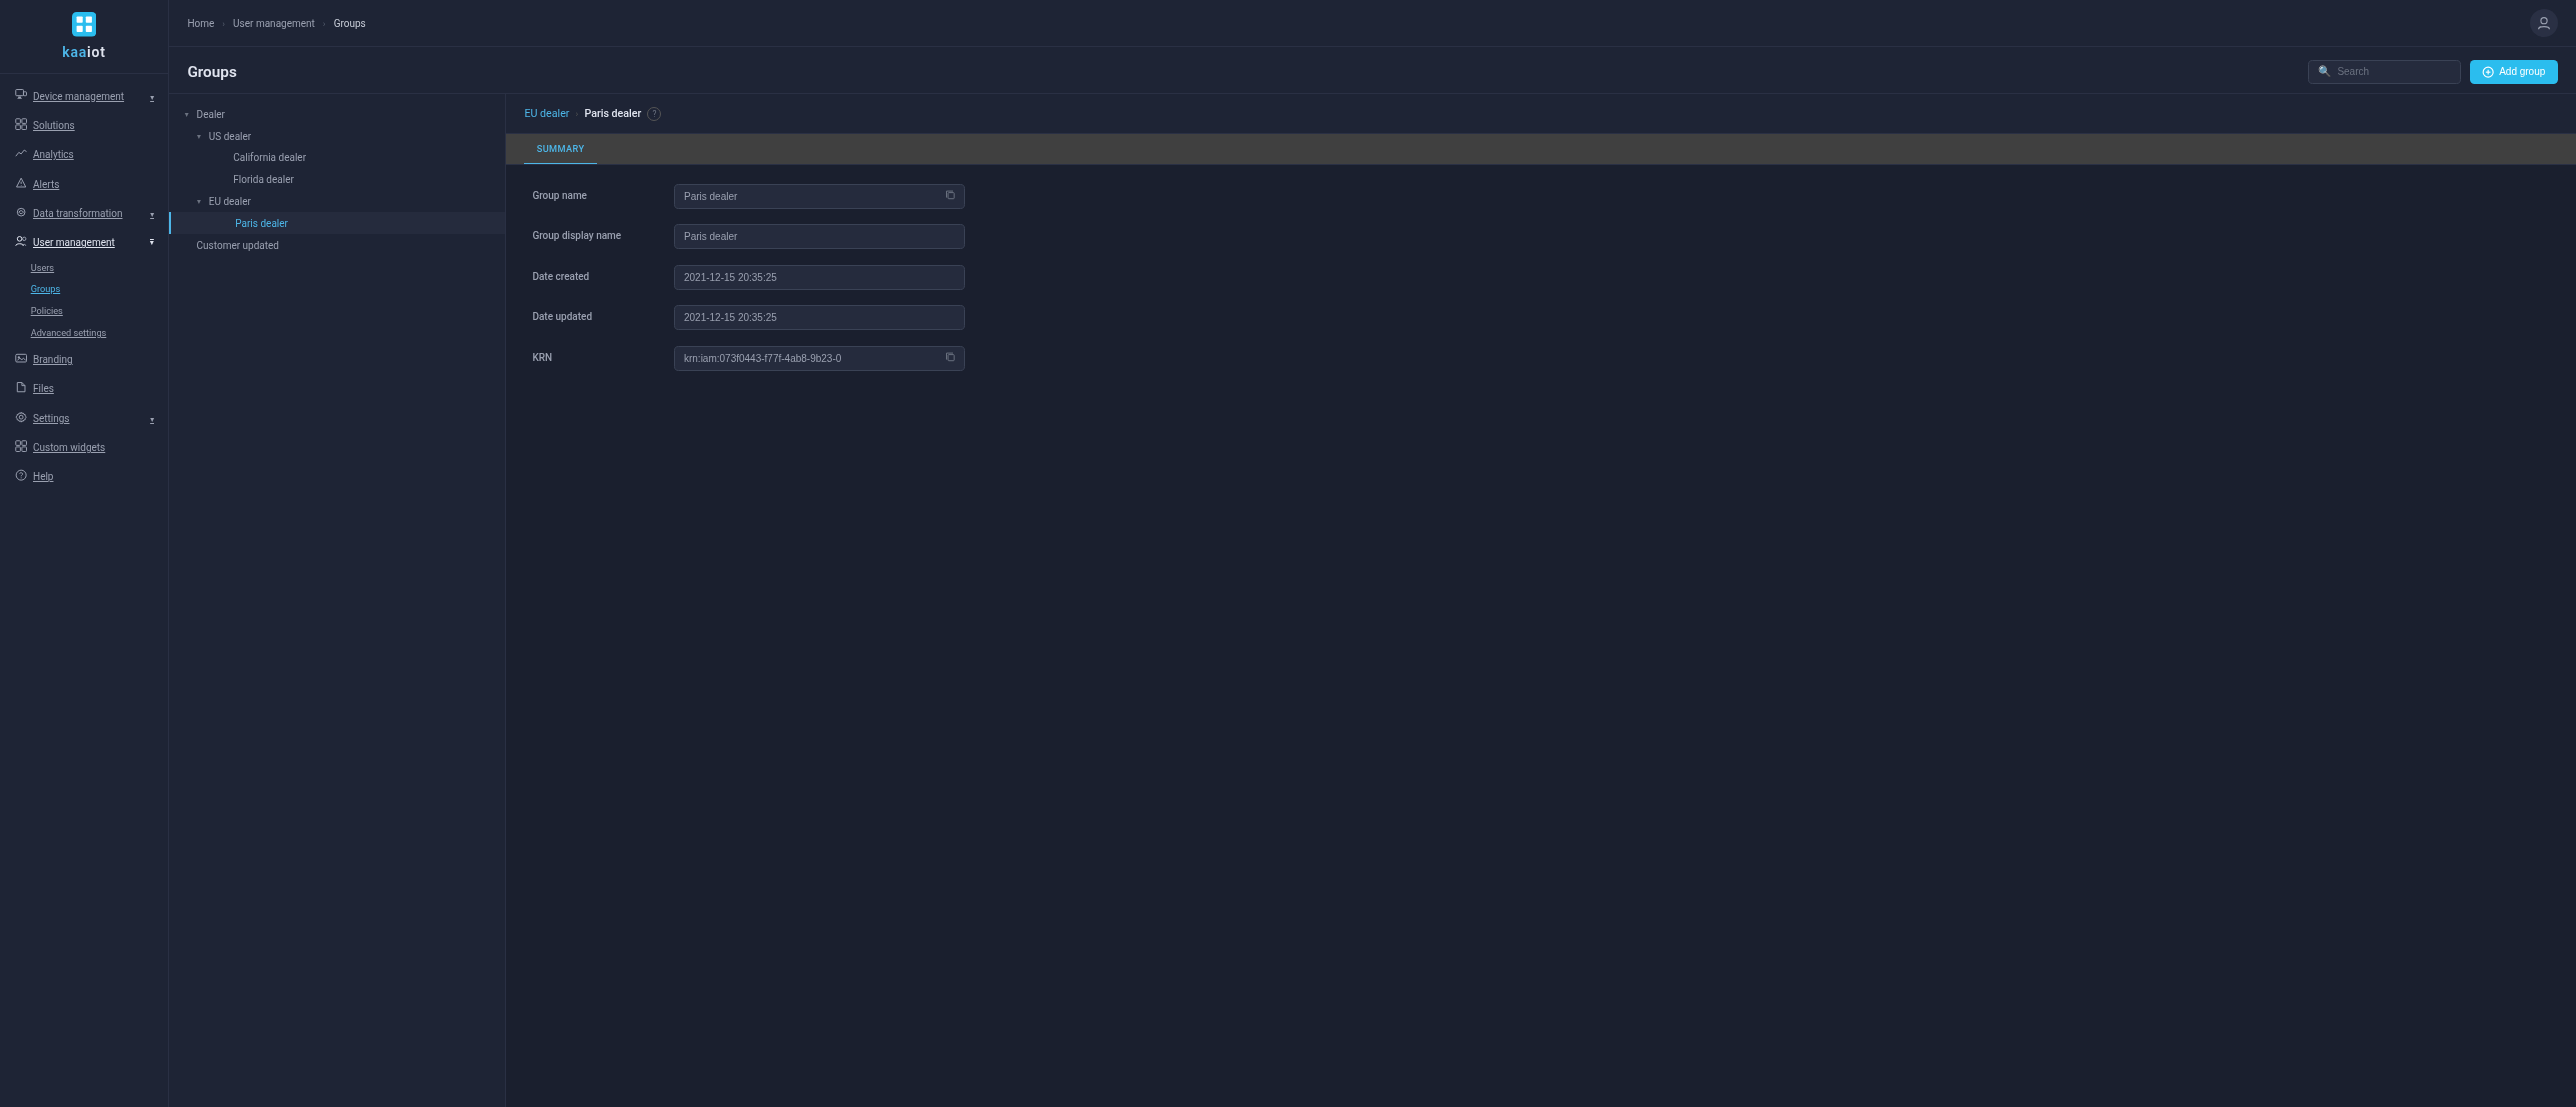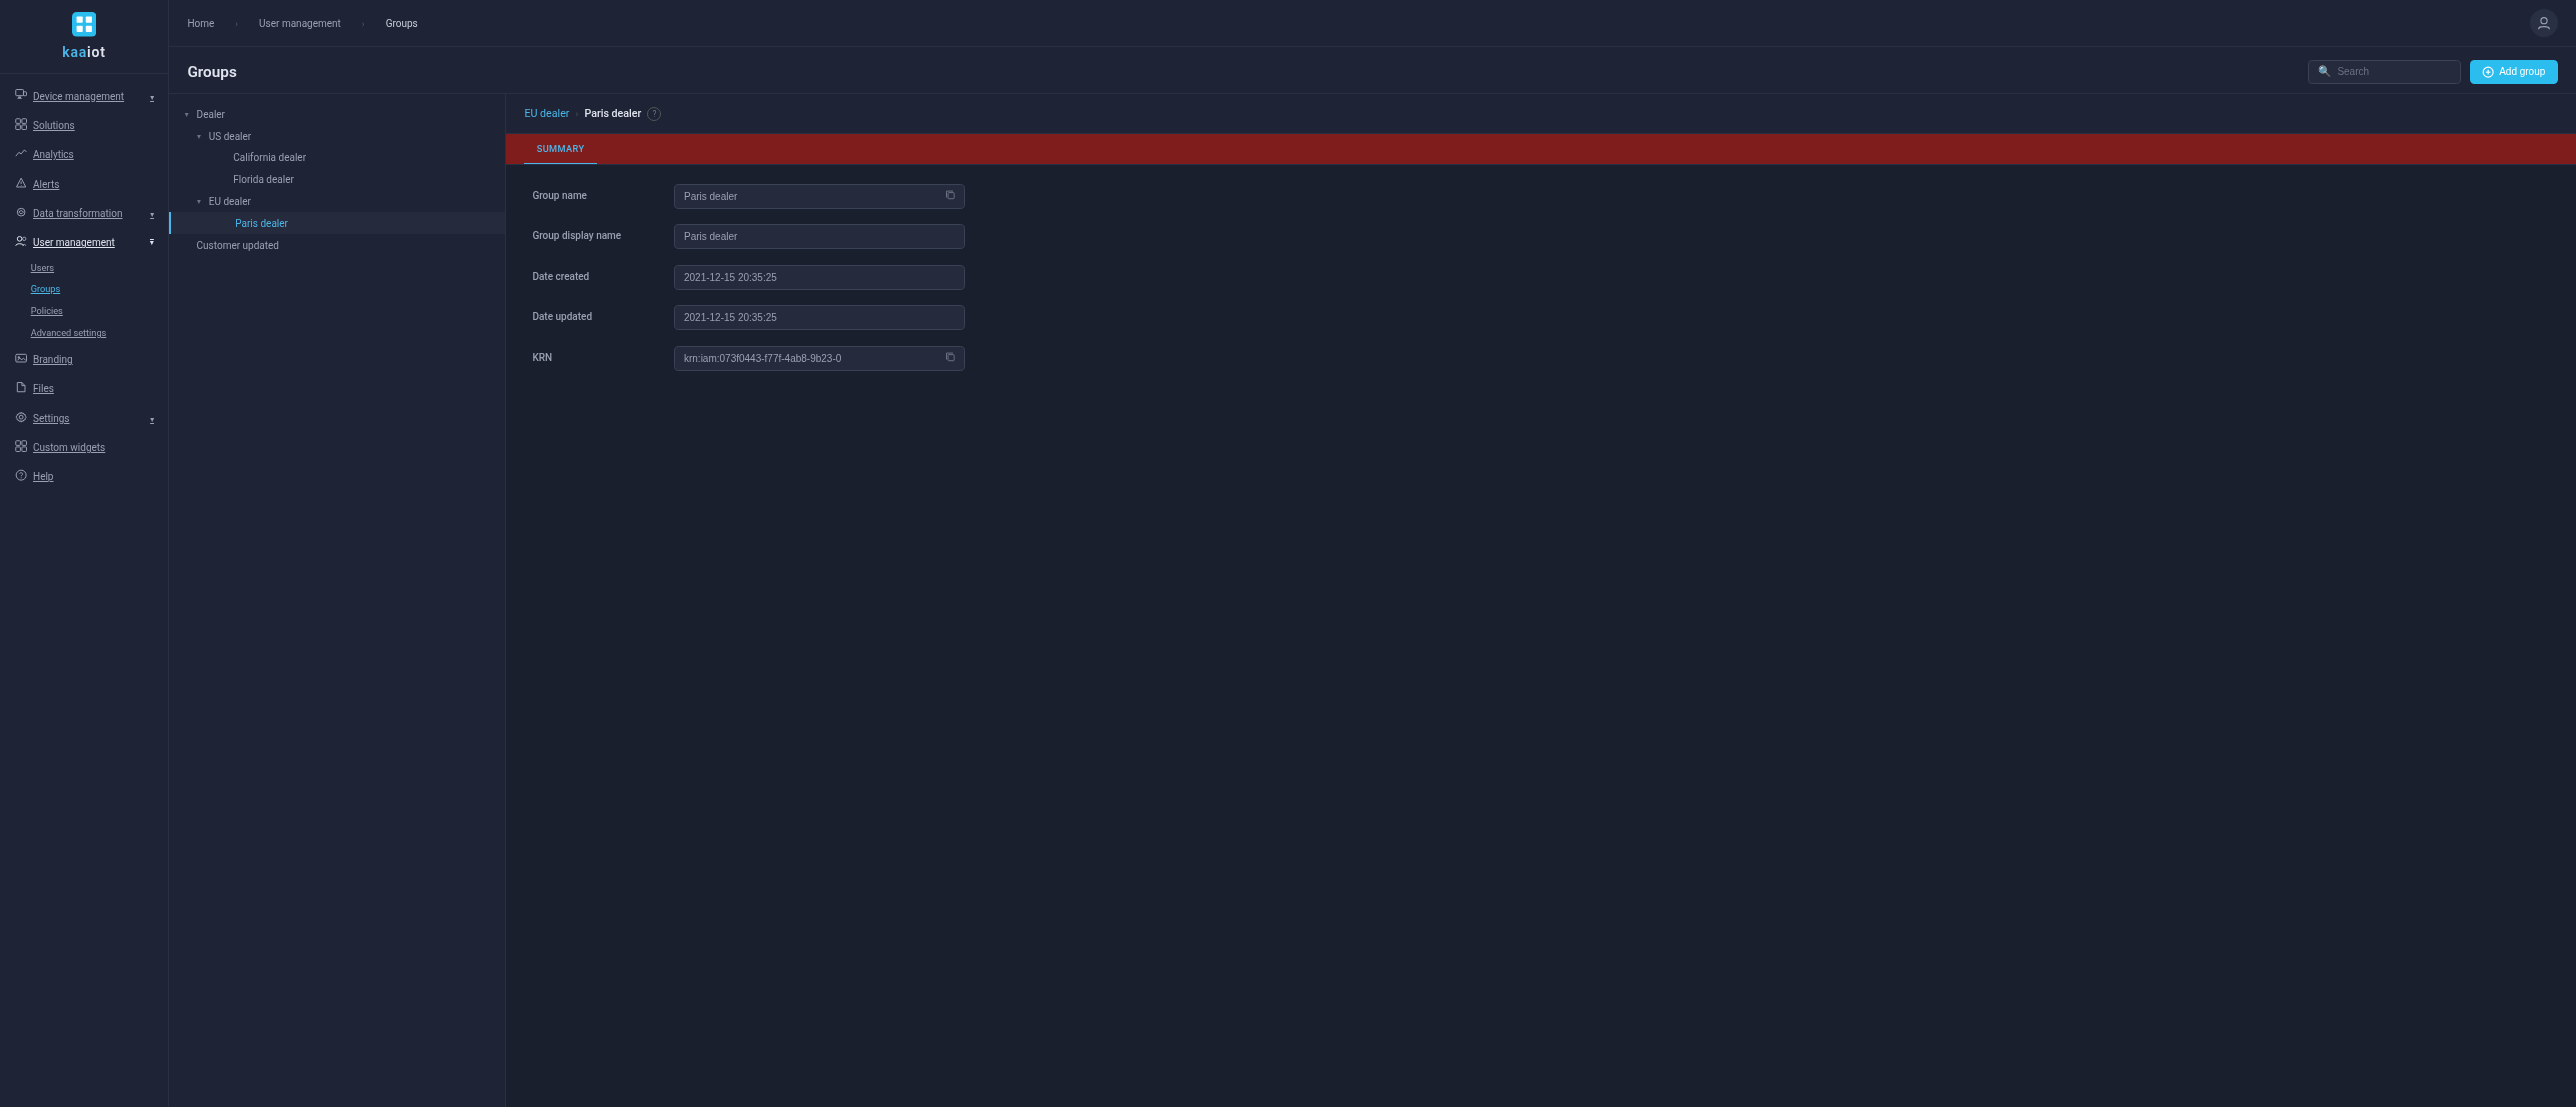--- a/index.html
+++ b/index.html
@@ -98,21 +98,21 @@
       border-bottom: 0.8px solid #2a3044;
       padding: 9.2px 18.4px;
       display: flex;
       align-items: center;
       justify-content: space-between;
       min-height: 43px;
     }
     .breadcrumb {
       display: flex;
       align-items: center;
-      gap: 21px;
+      gap: 8px;
       color: #9aa0b0;
       font-size: 10px;
       text-align: right;
     }
     .breadcrumb a { color: #9aa0b0; text-decoration: none; }
     .breadcrumb .sep { color: #555d6e; font-size: 9.2px; }
     .breadcrumb .current { color: #c8cdd8; }
 
     .header-right {
       display: flex;
@@ -262,21 +262,21 @@
       justify-content: center;
       font-size: 8.4px;
       color: #6b7280;
       cursor: pointer;
     }
 
     
     .detail-tabs {
       display: flex;
       border-bottom: 0.8px solid #2a3044;
-      background: #7f1d1d;
+      background: #404040;
       padding: 0 18.4px;
     }
     .detail-tab {
       padding: 9.2px 12.3px;
       font-size: 9.2px;
       font-weight: 500;
       cursor: pointer;
       color: #9aa0b0;
       text-transform: uppercase;
       letter-spacing: 0.4px;

